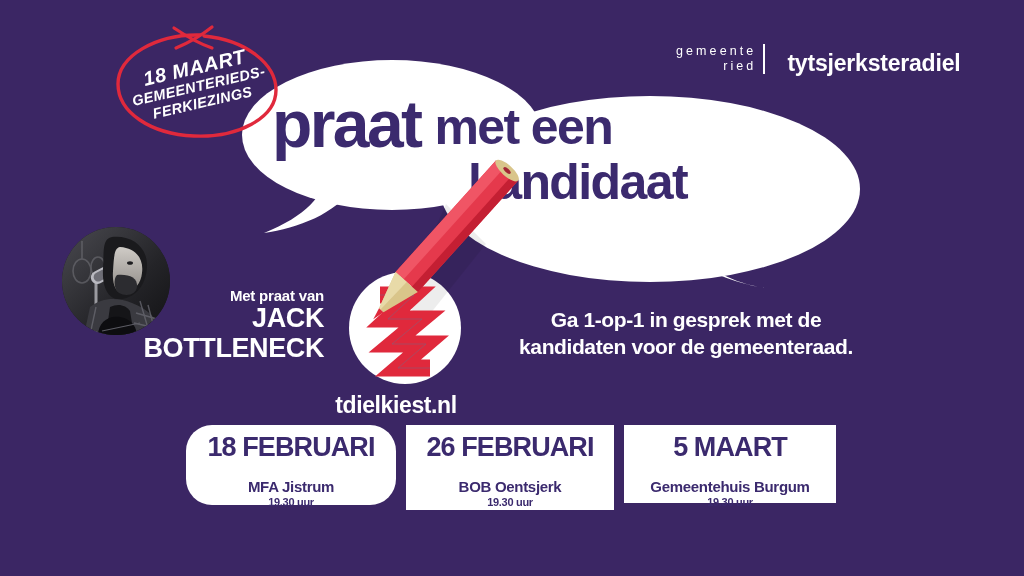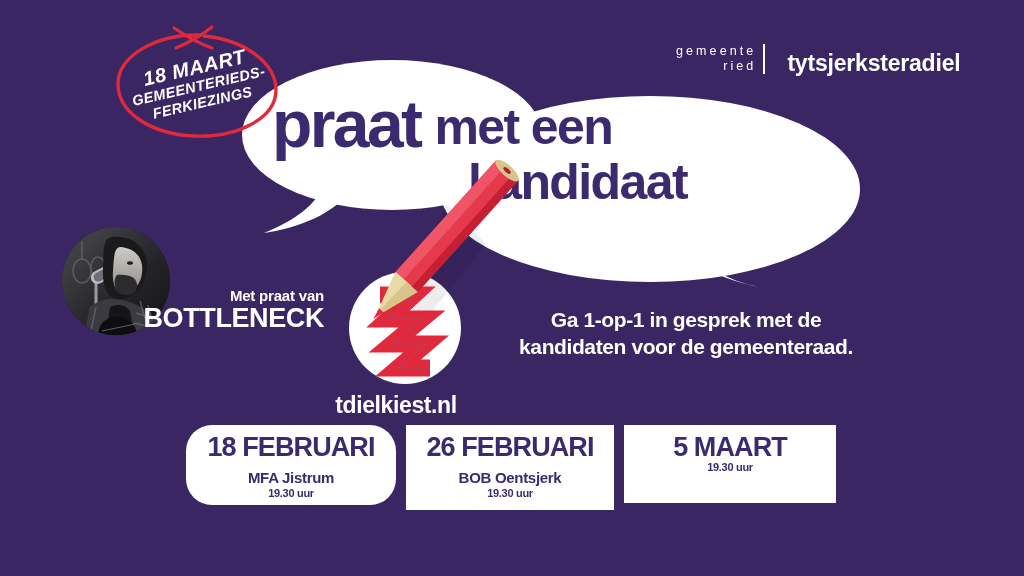--- a/index.html
+++ b/index.html
@@ -206,21 +206,21 @@
     font-weight: 700;
     letter-spacing: -0.9px;
     line-height: 1.05;
     text-transform: uppercase;
   }
   .date-card .d-venue {
     font-size: 15px;
     font-weight: 700;
     letter-spacing: -0.3px;
     line-height: 1.18;
-    margin-top: 8px;
+    margin-top: 17px;
   }
   .date-card .d-time {
     font-size: 11px;
     font-weight: 700;
     letter-spacing: -0.3px;
     line-height: 1.18;
   }
 </style>
 </head>
 <body>
@@ -342,20 +342,21 @@
 
       <path d="M44,108 L48,80 C56,76 64,78 68,84 L72,108 Z" fill="#151518"></path>
 
       <path d="M36,108 C36,96 46,88 58,90 C70,92 76,102 74,108 Z" fill="#0d0d10"></path>
       <line x1="40" y1="104" x2="78" y2="96" stroke="#5c5c64" stroke-width="1.2"></line>
     </svg>
   </div>
 
   <div id="music-text">
     <div class="pre">Met praat van</div>
+    <div class="name">JACK</div>
     <div class="name">BOTTLENECK</div>
   </div>
 
   <div id="body-copy">
     <div>Ga 1-op-1 in gesprek met de</div>
     <div>kandidaten voor de gemeenteraad.</div>
   </div>
 
   <div id="url">tdielkiest.nl</div>
 
@@ -365,17 +366,18 @@
       <div class="d-venue">MFA Jistrum</div>
       <div class="d-time">19.30 uur</div>
     </div>
     <div class="date-card">
       <div class="d-title">26 FEBRUARI</div>
       <div class="d-venue">BOB Oentsjerk</div>
       <div class="d-time">19.30 uur</div>
     </div>
     <div class="date-card">
       <div class="d-title">5 MAART</div>
+      <div class="d-venue">Gemeentehuis Burgum</div>
       <div class="d-time">19.30 uur</div>
     </div>
   </div>
 
 </div>
 
 </body></html>

